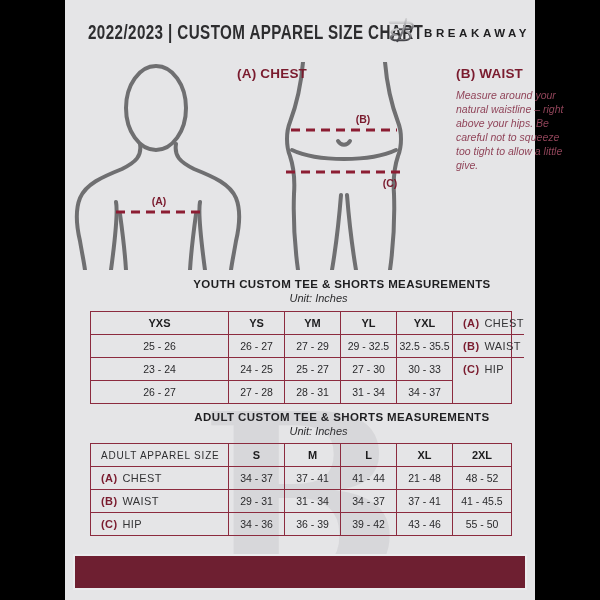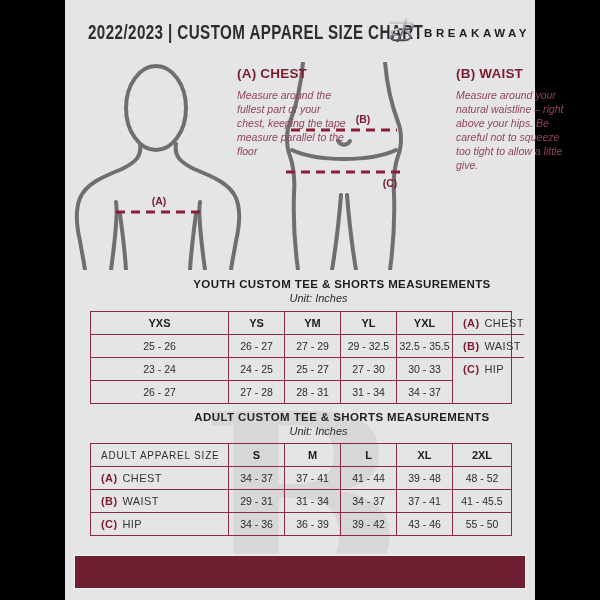--- a/index.html
+++ b/index.html
@@ -94,21 +94,20 @@
     <path d="M58,133 C56,158 53,184 49,208"></path>
     <path d="M64,133 C66,158 69,184 73,208"></path>
     <path class="dash" d="M8,68 L114,68"></path>
     <path class="dash" d="M3,110 L119,110"></path>
     <text x="80" y="61">(B)</text>
     <text x="107" y="125">(C)</text>
   </svg>
 
   <div class="inst" style="left:197px;top:66px;width:110px;margin-left:40px;">
     <h3>(A) CHEST</h3>
-    <p>Measure around the fullest part of your chest, keeping the tape measure parallel to the floor</p>
   </div>
   <div class="inst" style="left:416px;top:66px;width:114px;margin-left:40px;">
     <h3>(B) WAIST</h3>
     <p>Measure around your natural waistline – right above your hips. Be careful not to squeeze too tight to allow a little give.</p>
   </div>
 
   <div class="watermark">B</div>
 
   <div class="sec-title" style="top:278px;">YOUTH CUSTOM TEE &amp; SHORTS MEASUREMENTS</div>
   <div class="sec-unit" style="top:292px;">Unit: Inches</div>
@@ -160,21 +159,21 @@
     <div class="hc">XL</div>
     <div class="hc">2XL</div>
 
     <div class="lc">
       <span class="pfx">(A)</span>
       <span>CHEST</span>
     </div>
     <div class="vc">34 - 37</div>
     <div class="vc">37 - 41</div>
     <div class="vc">41 - 44</div>
-    <div class="vc">39 - 48</div>
+    <div class="vc">21 - 48</div>
     <div class="vc">48 - 52</div>
 
     <div class="lc">
       <span class="pfx">(B)</span>
       <span>WAIST</span>
     </div>
     <div class="vc">29 - 31</div>
     <div class="vc">31 - 34</div>
     <div class="vc">34 - 37</div>
     <div class="vc">37 - 41</div>

